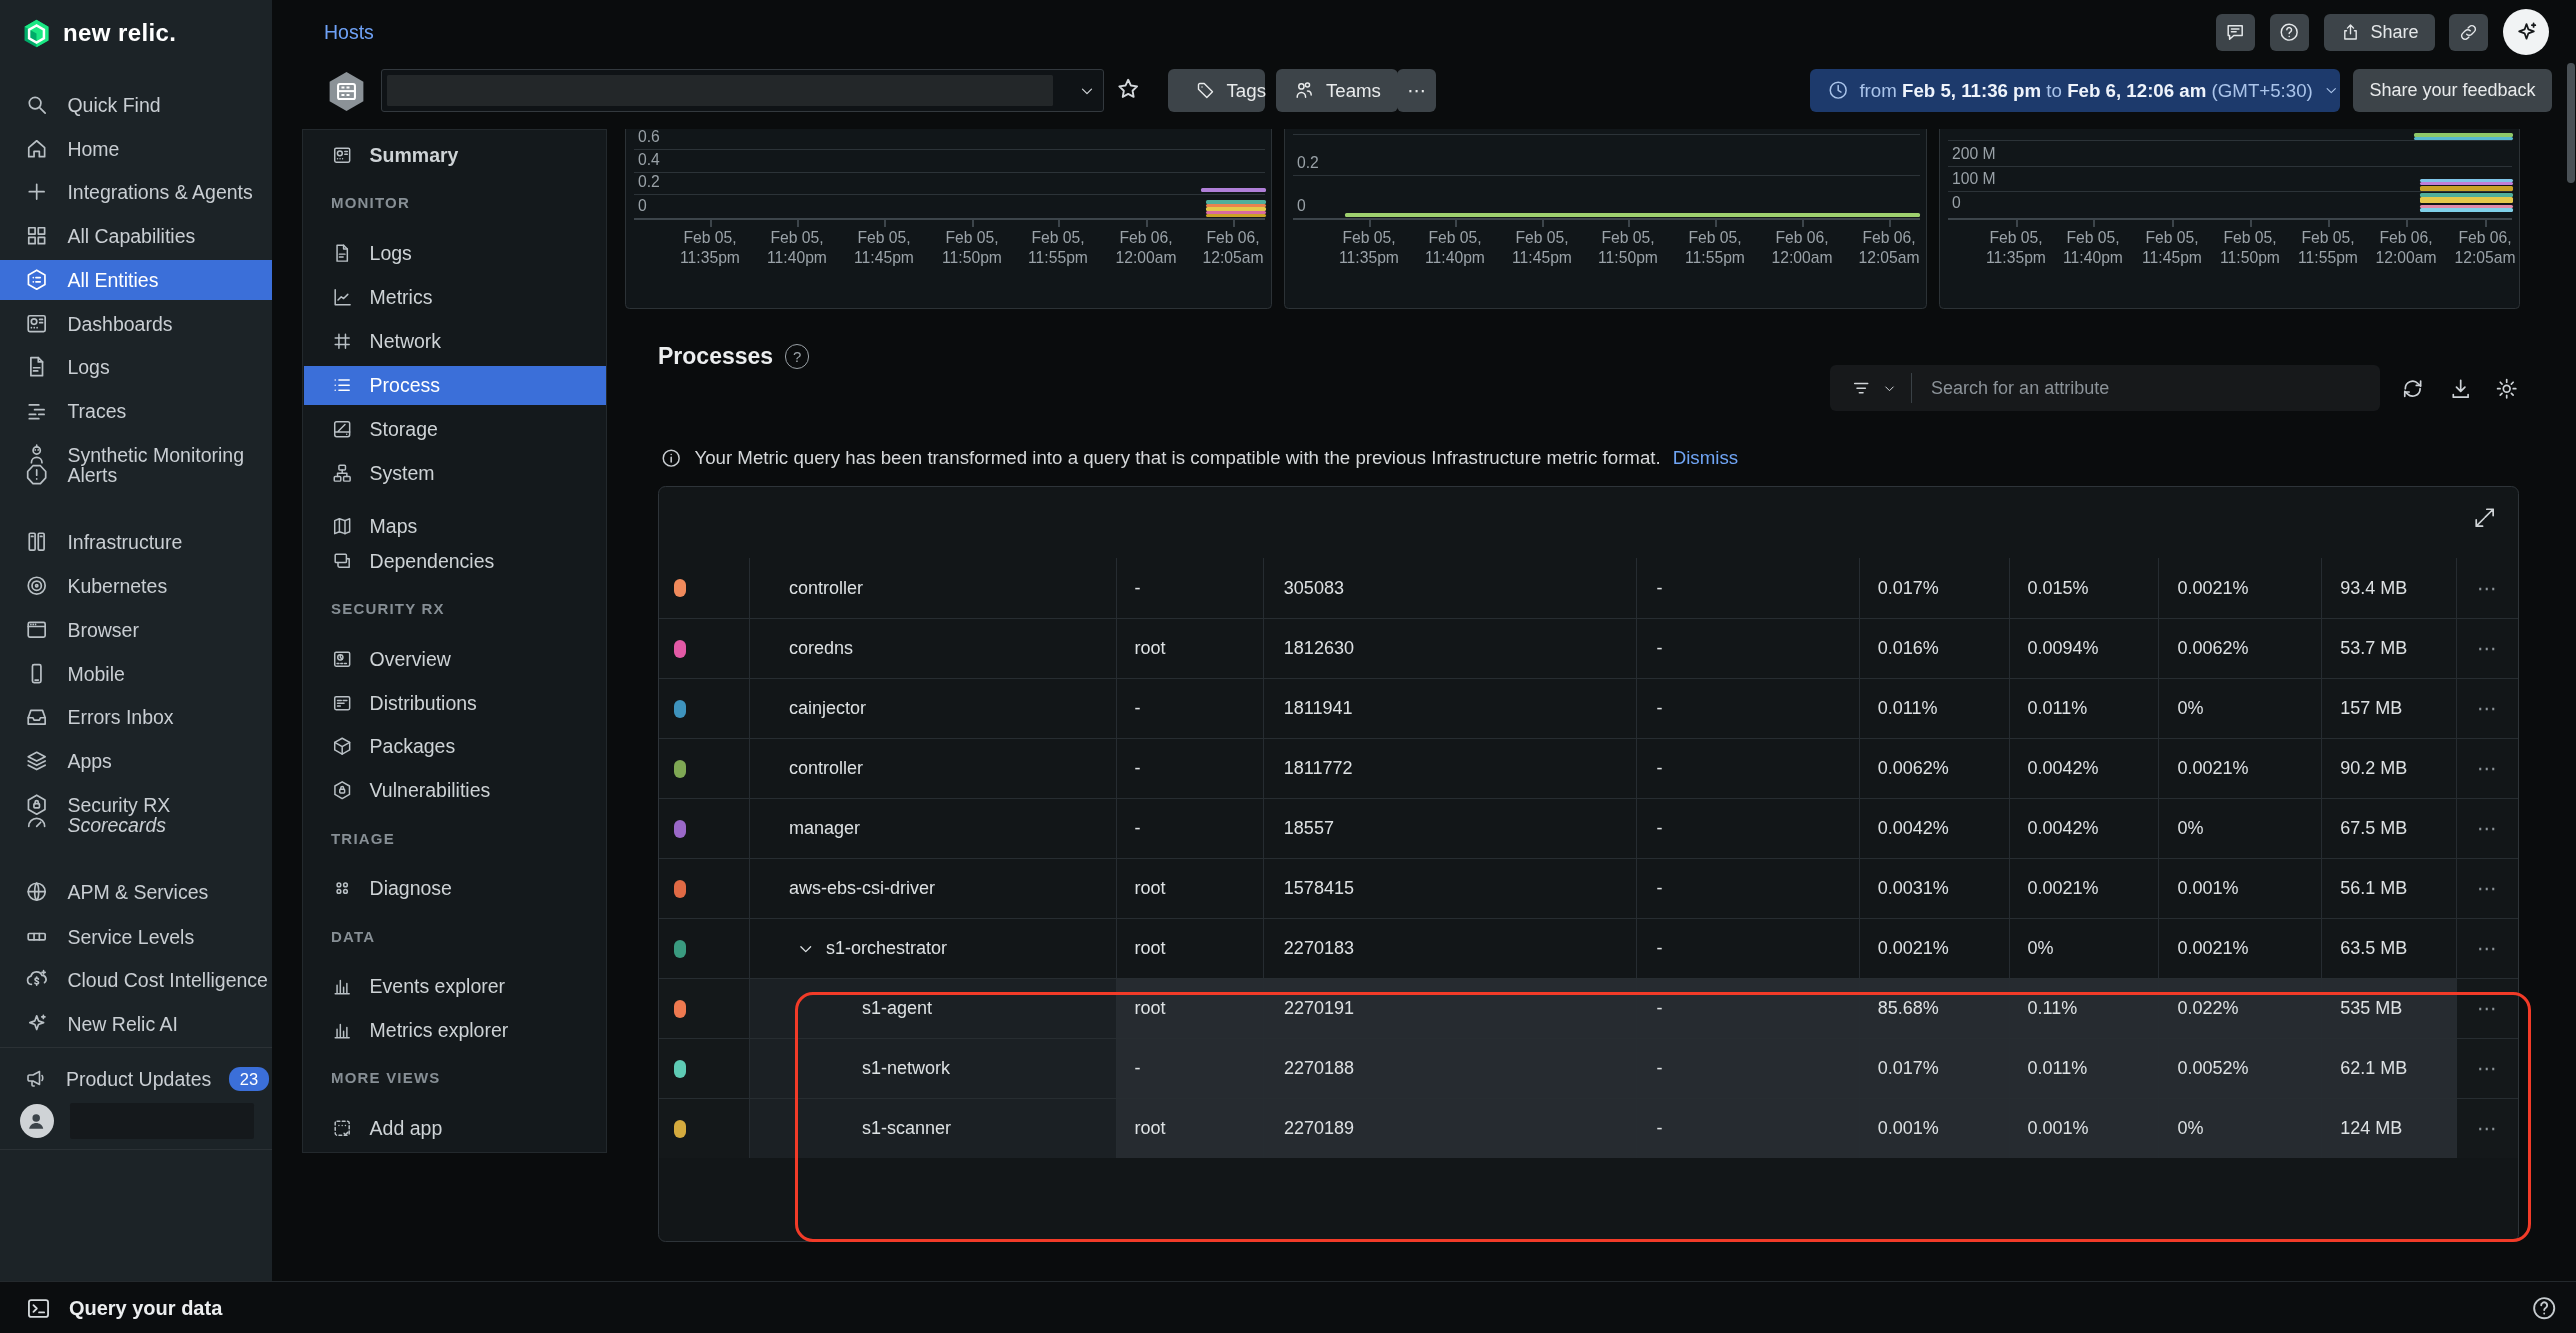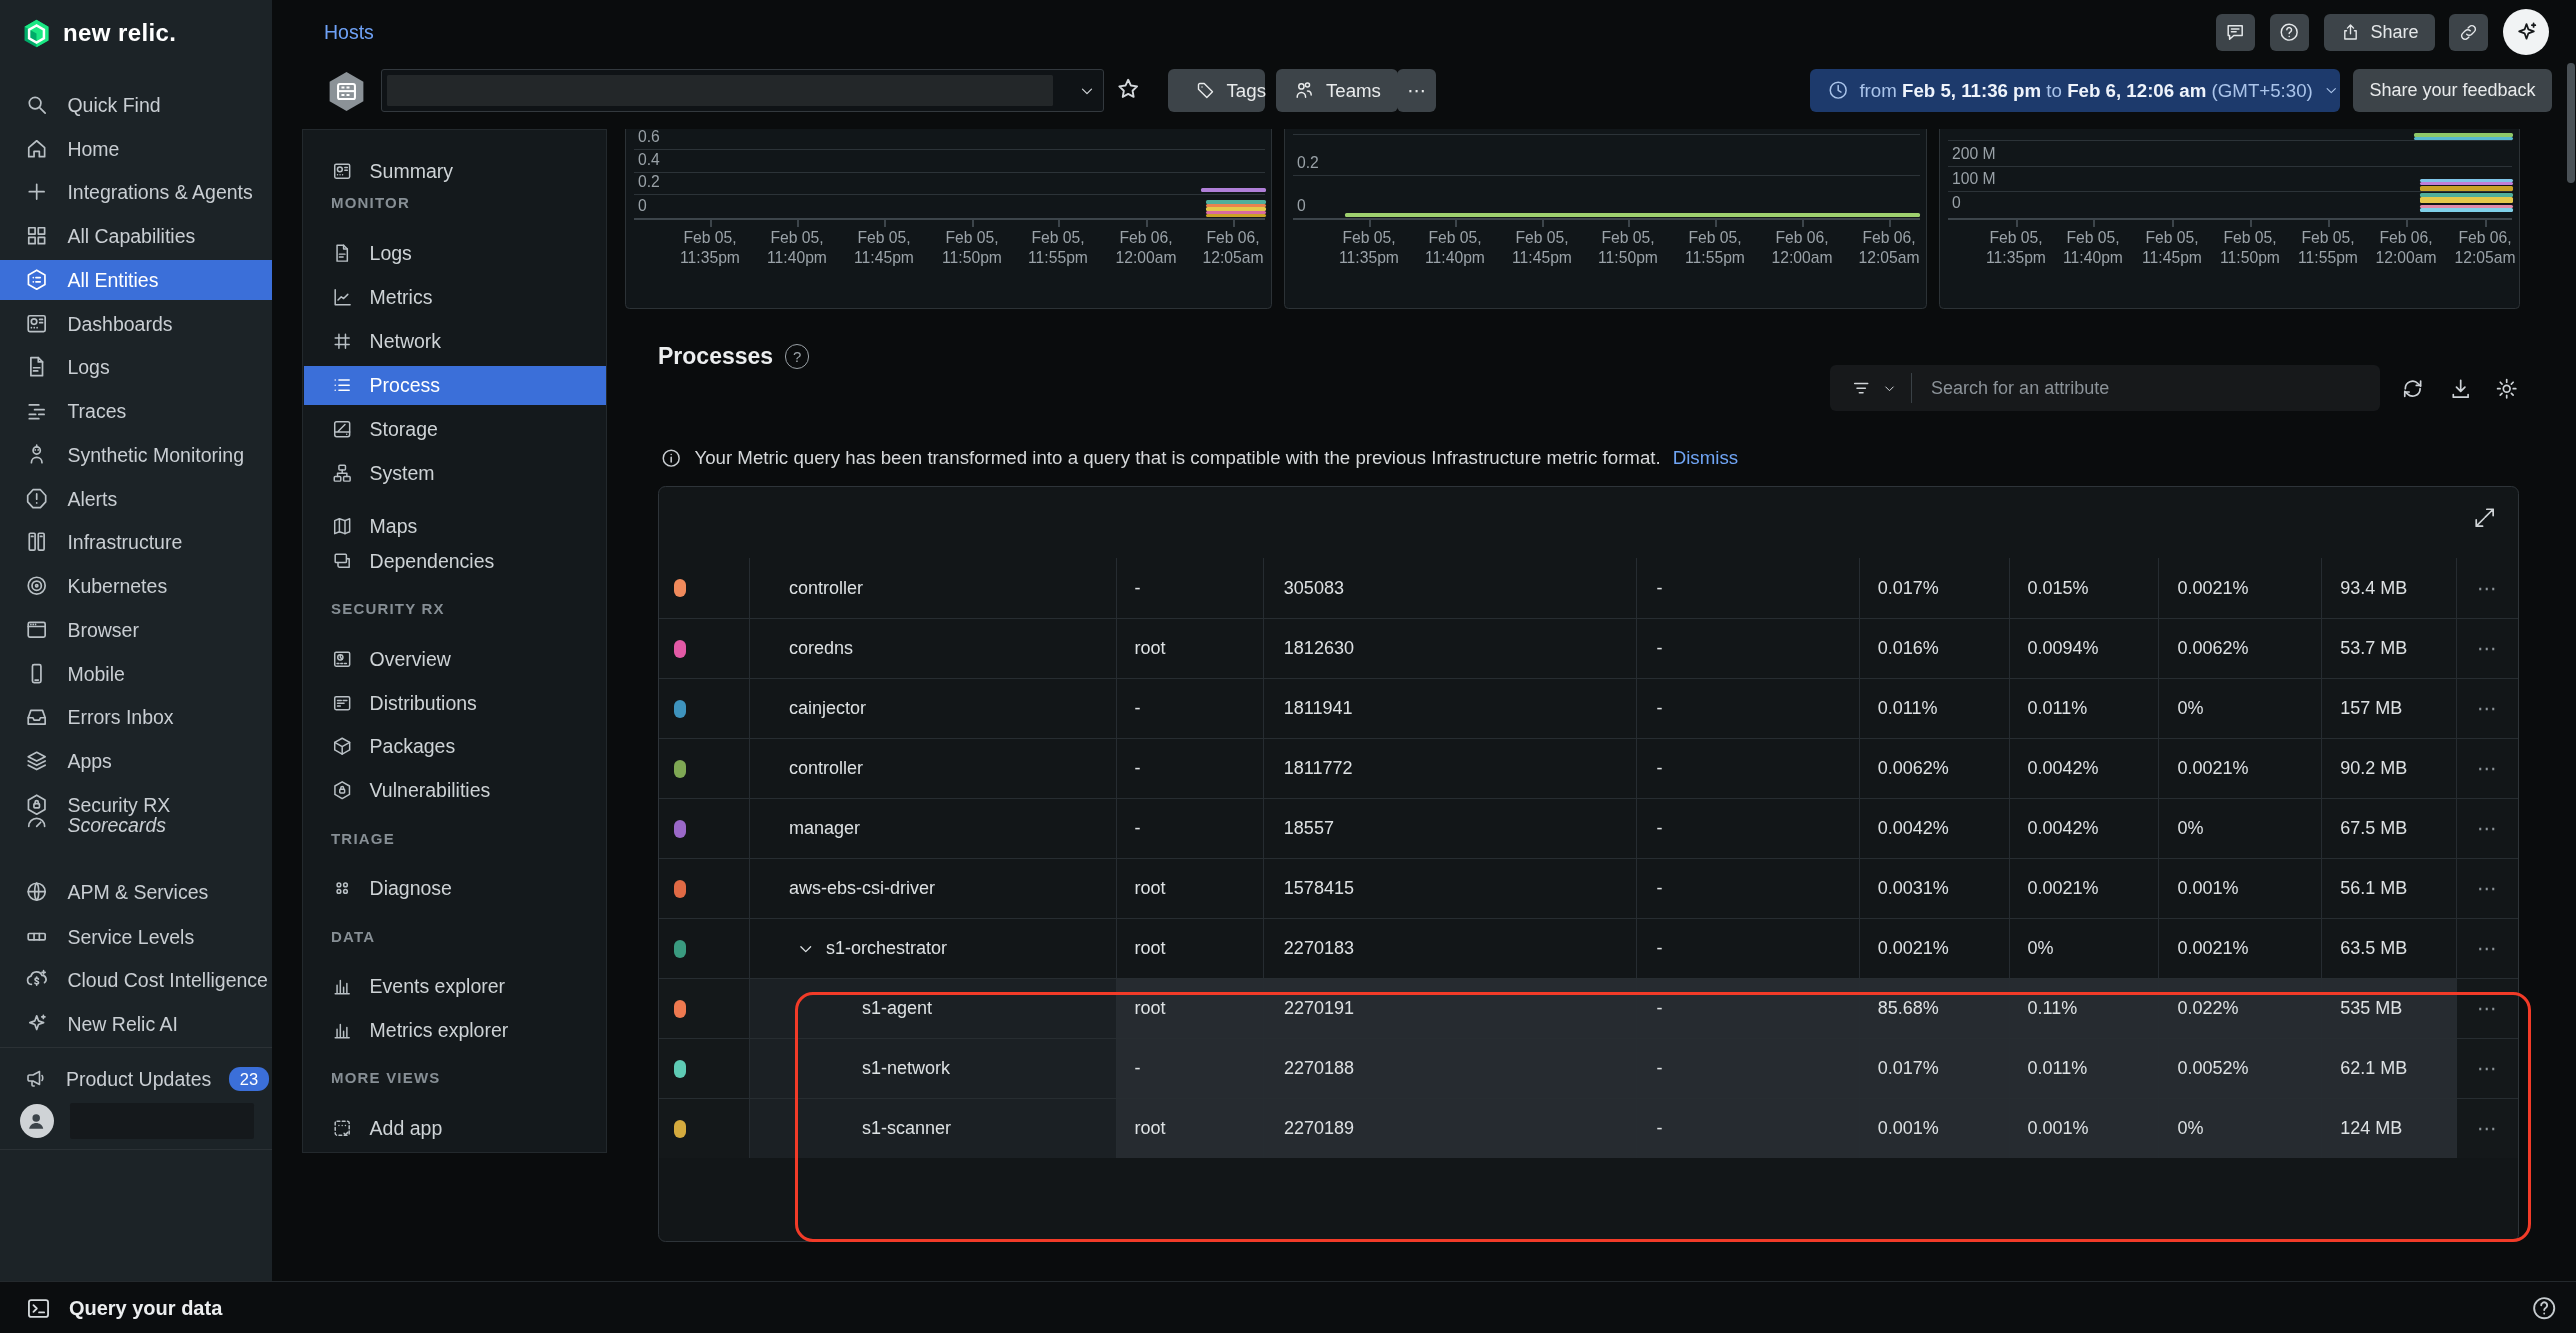--- a/index.html
+++ b/index.html
@@ -661,21 +661,21 @@
         </div>
         <div class="gitem" style="top:435px;">
           <span class="ic">
             <svg width="25.4" height="25.4" viewBox="0 0 24 24" fill="none" stroke="currentColor" stroke-width="1.6" stroke-linecap="round" stroke-linejoin="round">
               <circle cx="12" cy="8" r="3.4"></circle>
               <path d="M12 4.6V3M10.6 7.5h.01M13.4 7.5h.01M7 19.5c0-2.8 2.2-5 5-5s5 2.2 5 5"></path>
             </svg>
           </span>
           <span>Synthetic Monitoring</span>
         </div>
-        <div class="gitem" style="top:479px;">
+        <div class="gitem" style="top:455px;">
           <span class="ic">
             <svg width="25.4" height="25.4" viewBox="0 0 24 24" fill="none" stroke="currentColor" stroke-width="1.6" stroke-linecap="round" stroke-linejoin="round">
               <path d="M8.5 3.5h7L20.5 9v6l-5 5.5h-7L3.5 15V9z"></path>
               <path d="M12 7.5v5M12 16h.01"></path>
             </svg>
           </span>
           <span>Alerts</span>
         </div>
         <div class="gitem" style="top:522px;">
           <span class="ic">
@@ -807,21 +807,21 @@
             <path d="M4.5 20c.8-3.8 3.9-6 7.5-6s6.7 2.2 7.5 6z"></path>
           </svg>
       </div>
       <div class="redacted-name"></div>
     </div>
     <div class="gdivider" style="top:1149px;"></div>
   </div>
 
   <div class="hpanel">
       <div id="hnav">
-        <div class="hitem" style="top:22px;">
+        <div class="hitem" style="top:6px;font-weight:bold;">
           <span class="ic">
             <svg width="22.4" height="22.4" viewBox="0 0 24 24" fill="none" stroke="currentColor" stroke-width="1.6" stroke-linecap="round" stroke-linejoin="round">
               <rect x="4" y="4.5" width="16" height="15" rx="1.5"></rect>
               <circle cx="9.5" cy="10" r="2.6"></circle>
               <path d="M14.8 8h2.7M14.8 11h2.7M7 15.8h.01M9.7 15.8h.01M12.4 15.8h.01"></path>
             </svg>
           </span>
           <span>Summary</span>
         </div>
         <div class="hlabel" style="top: 64px;">MONITOR</div>

